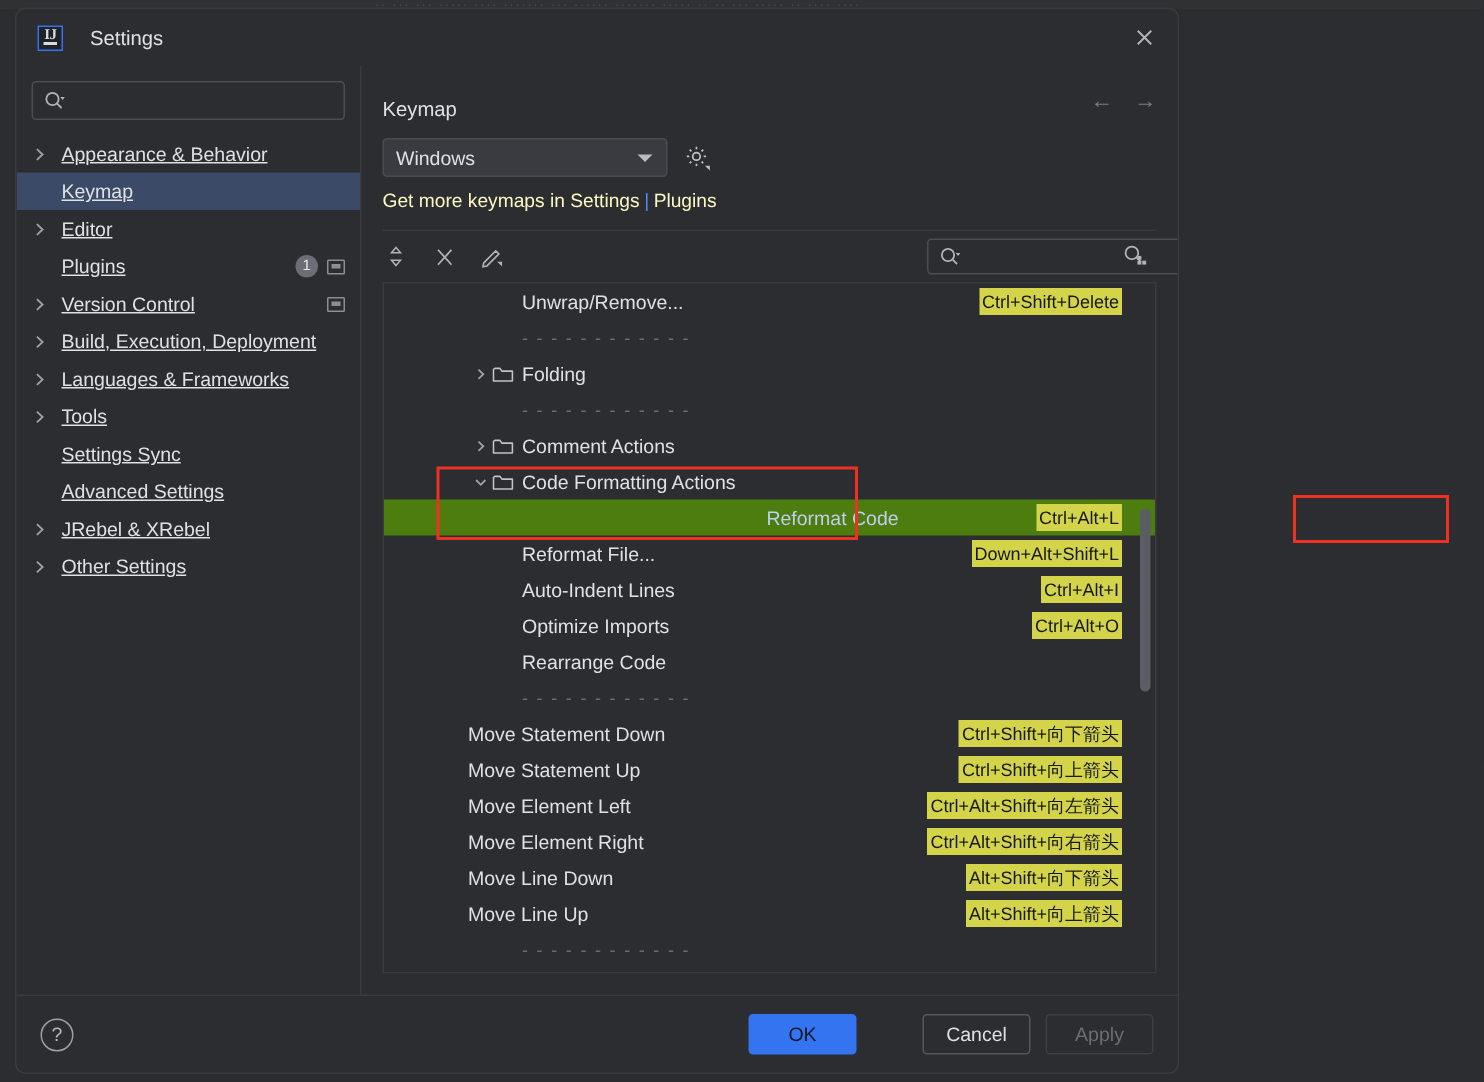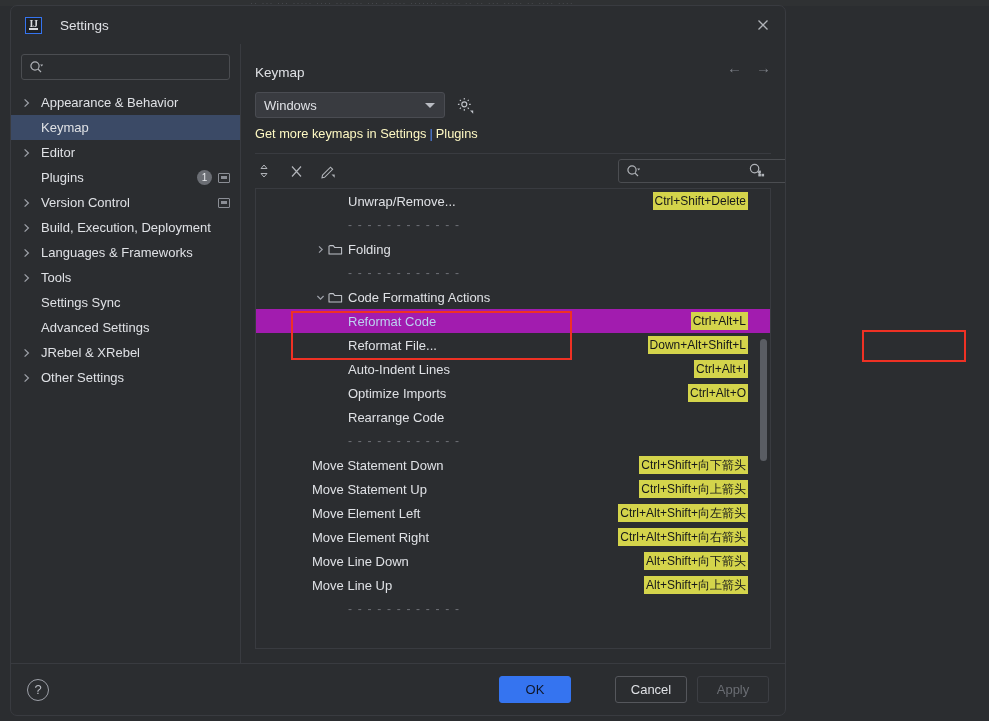--- a/index.html
+++ b/index.html
@@ -151,21 +151,21 @@
   }
   .chev {
     width: 18px;
     flex: 0 0 18px;
     display: flex;
     align-items: center;
     justify-content: flex-start;
     color: #9da0a8;
   }
   .chev.empty { visibility: hidden; }
-  .side-label { flex: 1 1 auto; white-space: nowrap; }
+  .side-label { flex: 1 1 auto; white-space: nowrap; text-decoration: underline; }
   .badge-count {
     width: 15px; height: 15px;
     border-radius: 50%;
     background: #6b6e74;
     color: #e8eaed;
     font-size: 10px;
     display: flex;
     align-items: center;
     justify-content: center;
     margin-right: 6px;
@@ -316,21 +316,21 @@
   .km-row {
     height: 24px;
     display: flex;
     align-items: center;
     position: relative;
     font-size: 13px;
     color: #dfe1e5;
     cursor: default;
     padding-right: 8px;
   }
-  .km-row.selected { background: #a21caf; }
+  .km-row.selected { background: #4d7c0f; justify-content: center; }
   .km-row.selected .km-label { color: #bcd0f0; }
   .km-indent { flex: 0 0 auto; }
   .km-chev {
     width: 16px; flex: 0 0 16px;
     color: #9da0a8;
     font-size: 10px;
     display: flex; align-items: center; justify-content: center;
   }
   .folder-icon {
     width: 15px; height: 13px;
@@ -663,20 +663,32 @@
               <span class="km-label">Folding</span>
             </div>
             <div class="km-row">
               <span class="km-indent" style="width: 92px;"></span>
               <span class="km-sep">- - - - - - - - - - - -</span>
             </div>
             <div class="km-row">
               <span class="km-indent" style="width: 56px;"></span>
               <span class="km-chev">
                 <svg width="9" height="9" viewBox="0 0 9 9">
+                  <path d="M3 1.4 L6.2 4.5 L3 7.6" stroke="#9da0a8" stroke-width="1.2" fill="none"></path>
+                </svg>
+              </span>
+              <span class="folder-icon"><svg width="15" height="13" viewBox="0 0 15 13">
+                  <path d="M1 3.2 L1 11 L13.6 11 L13.6 4.4 L6.6 4.4 L5.3 2.6 L1.9 2.6 Z" stroke="#c0c3c9" stroke-width="1.05" fill="none" stroke-linejoin="round"></path>
+                </svg></span>
+              <span class="km-label">Comment Actions</span>
+            </div>
+            <div class="km-row">
+              <span class="km-indent" style="width: 56px;"></span>
+              <span class="km-chev">
+                <svg width="9" height="9" viewBox="0 0 9 9">
                   <path d="M1.4 3 L4.5 6.2 L7.6 3" stroke="#9da0a8" stroke-width="1.2" fill="none"></path>
                 </svg>
               </span>
               <span class="folder-icon"><svg width="15" height="13" viewBox="0 0 15 13">
                   <path d="M1 3.2 L1 11 L13.6 11 L13.6 4.4 L6.6 4.4 L5.3 2.6 L1.9 2.6 Z" stroke="#c0c3c9" stroke-width="1.05" fill="none" stroke-linejoin="round"></path>
                 </svg></span>
               <span class="km-label">Code Formatting Actions</span>
             </div>
             <div class="km-row selected">
               <span class="km-indent" style="width: 92px;"></span>

